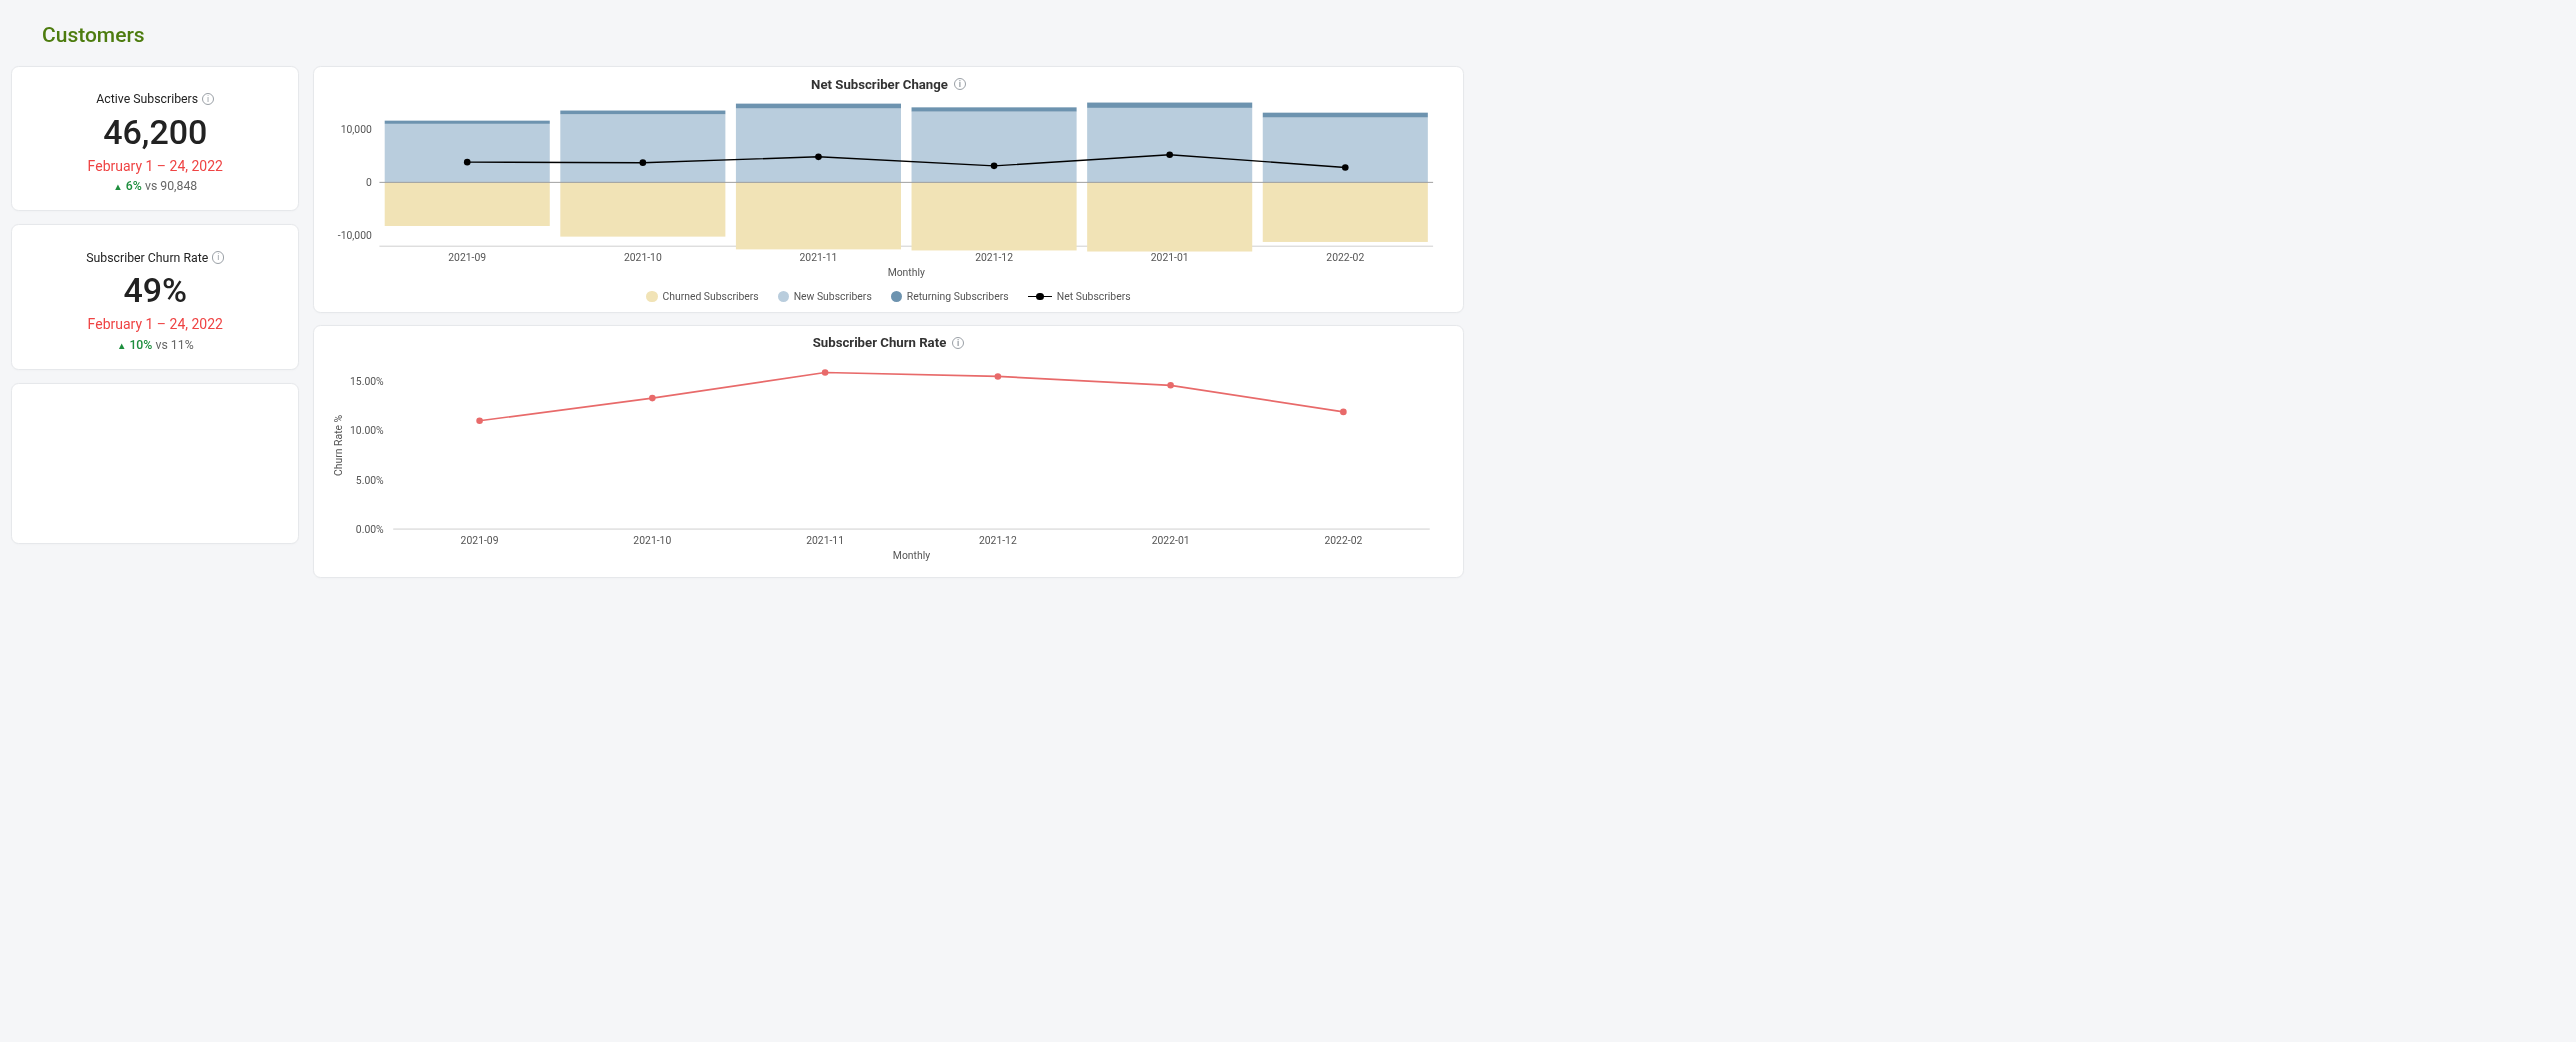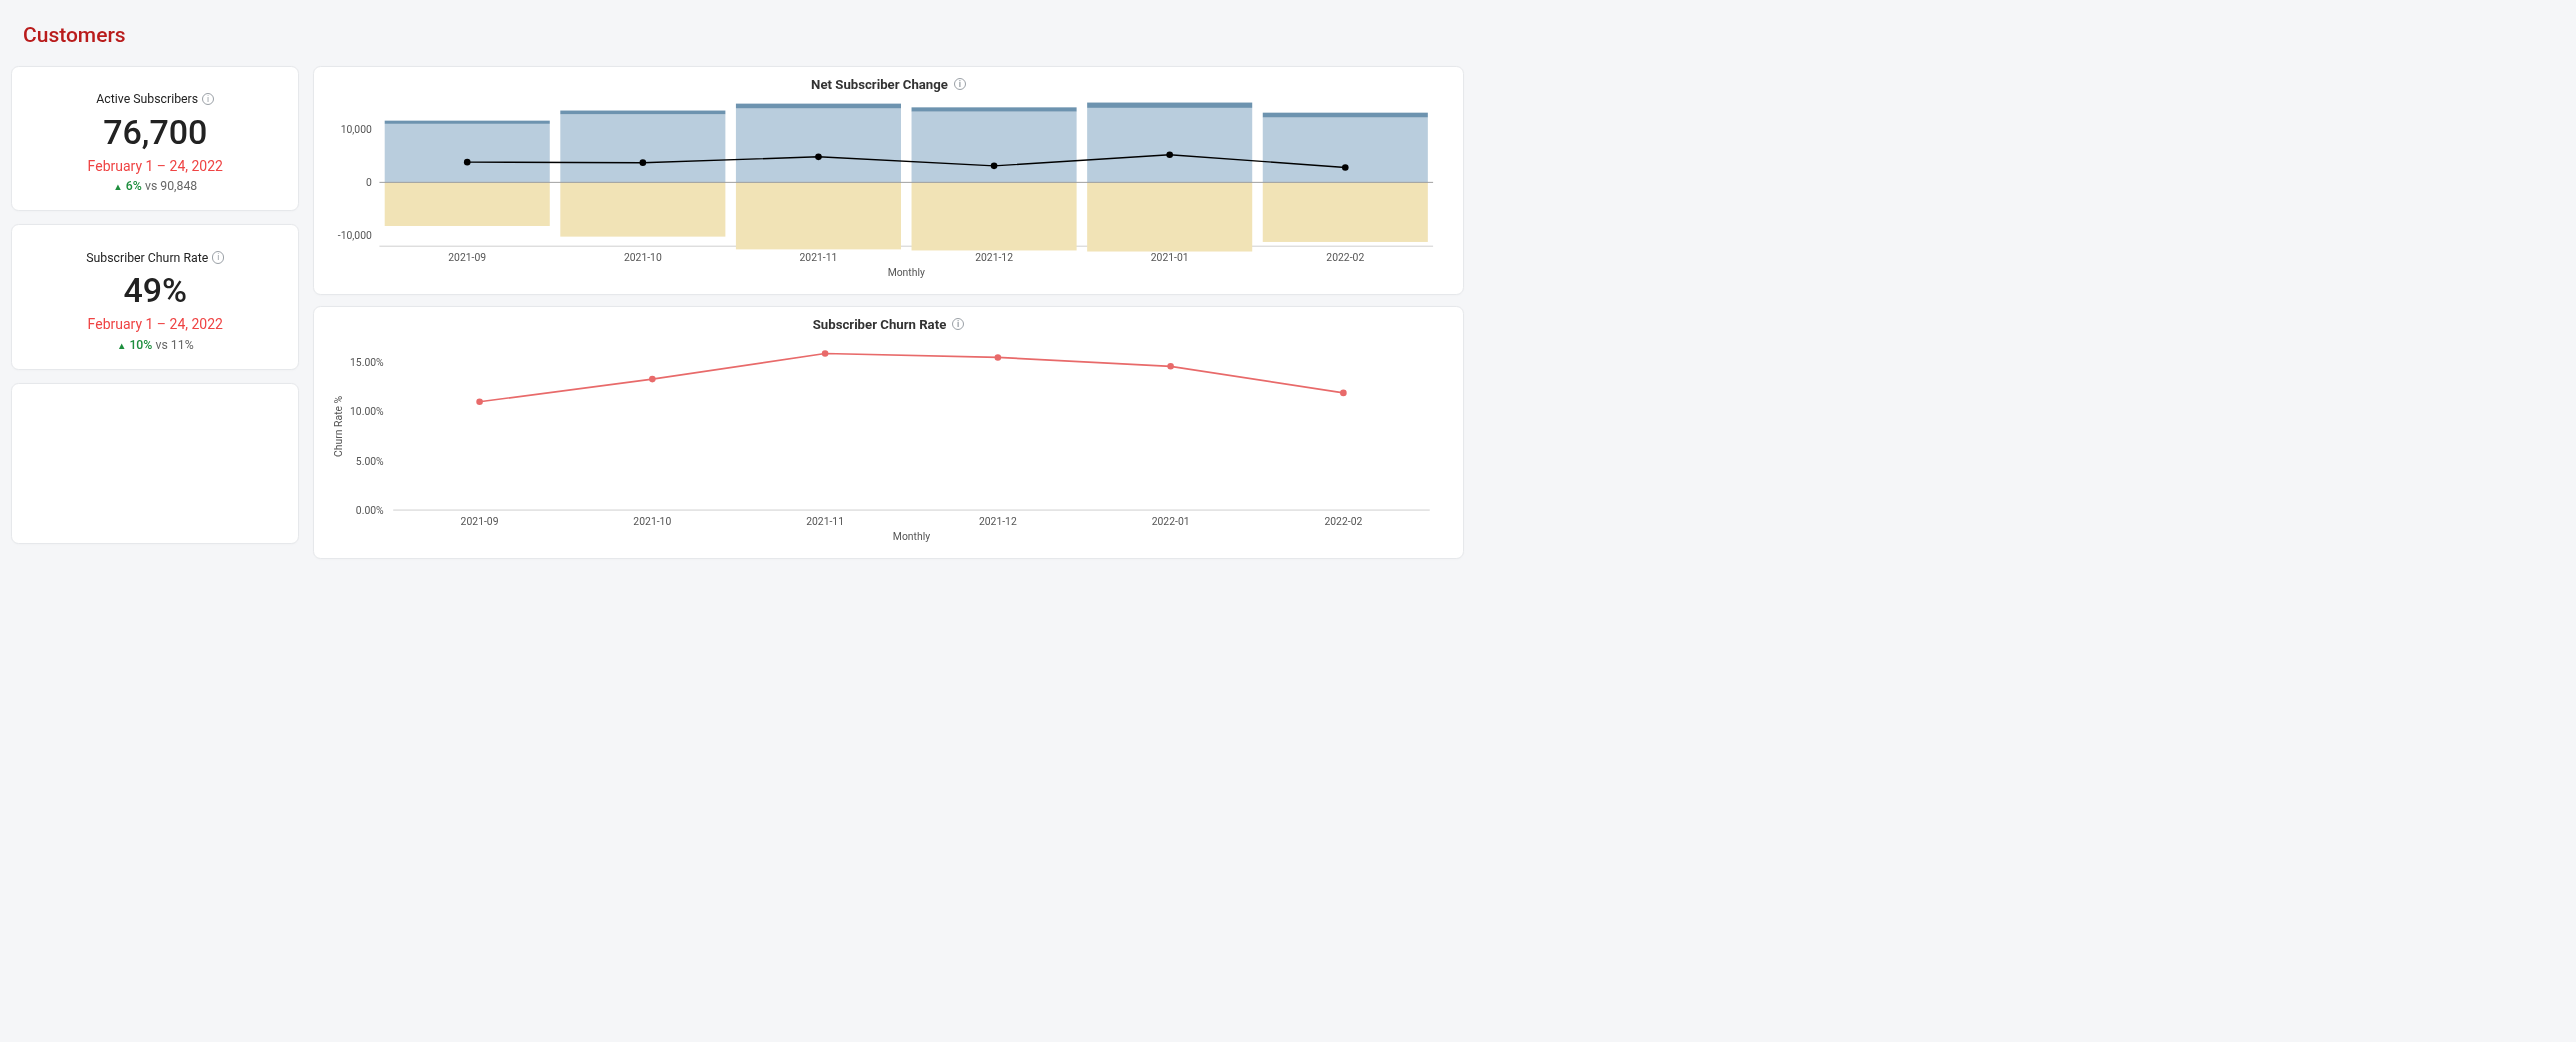--- a/index.html
+++ b/index.html
@@ -6,22 +6,22 @@
   body {
     font-family: -apple-system, BlinkMacSystemFont, "Segoe UI", Roboto, Helvetica, Arial, sans-serif;
     background: #f5f6f8;
     color: #222;
     padding: 0;
   }
   .page { width: 1475px; }
   .page-title {
     font-size: 21px;
     font-weight: 500;
-    color: #b91c1c;
-    padding: 23px 0 19px 23px;
+    color: #4d7c0f;
+    padding: 23px 0 19px 42px;
   }
   .layout {
     display: flex;
     gap: 14px;
     padding: 0 11.3px 11.3px 11.3px;
   }
   .left-col {
     width: 288px;
     display: flex;
     flex-direction: column;
@@ -121,21 +121,21 @@
   <div class="page-title">Customers</div>
 
   <div class="layout">
     <div class="left-col">
 
       <div class="card metric-card">
         <div class="metric-title-row">
           <span>Active Subscribers</span>
           <span class="info-icon">i</span>
         </div>
-        <div class="metric-value">76,700</div>
+        <div class="metric-value">46,200</div>
         <div class="metric-date">February 1 – 24, 2022</div>
         <div class="metric-change">
           <span class="arrow">▲</span>
           <span class="pct">6%</span>
           <span>vs 90,848</span>
         </div>
       </div>
 
       <div class="card metric-card">
         <div class="metric-title-row">
@@ -193,20 +193,38 @@
             <circle cx="891.25" cy="63.17037037037037" r="3.5" fill="#000"></circle>
             <circle cx="1077.0833333333335" cy="76.68148148148148" r="3.5" fill="#000"></circle>
             <text x="147.91666666666669" y="176" text-anchor="middle" class="tick-label">2021-09</text>
             <text x="333.75" y="176" text-anchor="middle" class="tick-label">2021-10</text>
             <text x="519.5833333333334" y="176" text-anchor="middle" class="tick-label">2021-11</text>
             <text x="705.4166666666666" y="176" text-anchor="middle" class="tick-label">2021-12</text>
             <text x="891.25" y="176" text-anchor="middle" class="tick-label">2021-01</text>
             <text x="1077.0833333333335" y="176" text-anchor="middle" class="tick-label">2022-02</text>
             <text x="612.5" y="192" text-anchor="middle" class="axis-label">Monthly</text>
           </svg>
+        <div class="legend-row">
+          <span class="lg-item">
+            <span class="sw" style="background:#f1e3b6"></span>
+            <span>Churned Subscribers</span>
+          </span>
+          <span class="lg-item">
+            <span class="sw" style="background:#b9cddd"></span>
+            <span>New Subscribers</span>
+          </span>
+          <span class="lg-item">
+            <span class="sw" style="background:#6d93af"></span>
+            <span>Returning Subscribers</span>
+          </span>
+          <span class="lg-item">
+            <span class="line-sw"></span>
+            <span>Net Subscribers</span>
+          </span>
+        </div>
       </div>
 
       <div class="card chart-card">
         <div class="chart-title-row">
           <span>Subscriber Churn Rate</span>
           <span class="info-icon">i</span>
         </div>
         <svg id="churn-chart-svg" width="1116" height="213" viewBox="0 0 1180 225">
             <text x="60" y="189" text-anchor="end" class="tick-label">0.00%</text>
             <text x="60" y="136.94117647058823" text-anchor="end" class="tick-label">5.00%</text>

